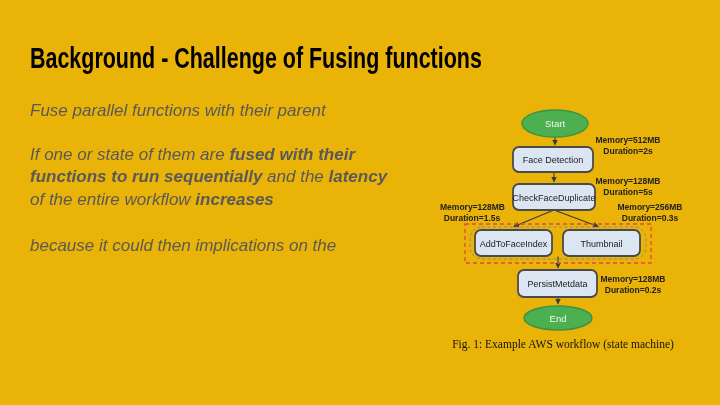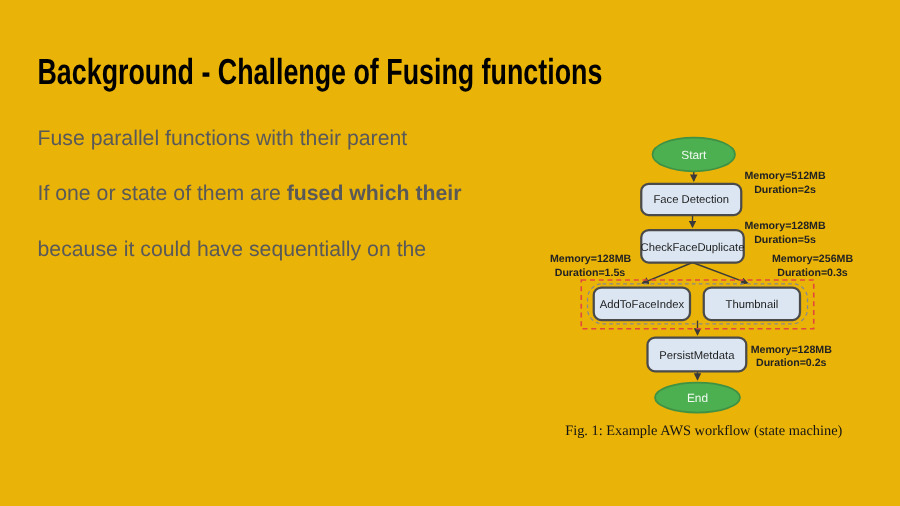--- a/index.html
+++ b/index.html
@@ -11,21 +11,21 @@
   .title{
     position:absolute;left:30px;top:44px;margin:0;
     font-size:29px;font-weight:700;color:#000000;line-height:29px;
     white-space:nowrap;transform:scaleX(0.74);transform-origin:left top;
     letter-spacing:0;
   }
   .body-text{
     position:absolute;left:30px;top:100px;width:385px;
     font-size:17px;line-height:22.7px;color:#595959;font-weight:400;
   }
-  .para{margin:0;}
+  .para{margin:0;font-style:italic;}
   .para-1{margin-bottom:21px;}
   .para-2{margin-bottom:23px;}
   .line{white-space:nowrap;}
   .b{font-weight:700;color:#595959;}
   .figure{position:absolute;left:428px;top:98px;width:292px;height:258px;}
   .node-label{font-family:"Liberation Sans",sans-serif;font-size:9px;fill:#1c1c1c;}
   .startend-label{font-family:"Liberation Sans",sans-serif;font-size:9.5px;fill:#f2faf2;}
   .anno{font-family:"Liberation Sans",sans-serif;font-size:8.5px;font-weight:700;fill:#222222;}
   .caption{font-family:"Liberation Serif",serif;font-size:11.5px;fill:#141414;}
   .task{fill:#dbe6f2;stroke:#4a4a4a;stroke-width:1.8;}
@@ -39,24 +39,26 @@
 
 <div class="slide">
 
   <h1 class="title">Background - Challenge of Fusing functions</h1>
 
   <div class="body-text">
     <div class="para para-1">
       <div class="line"><span>Fuse parallel functions with their parent</span></div>
     </div>
     <div class="para para-2">
-      <div class="line"><span>If one or state of them are </span><span class="b">fused which their</span></div>
+      <div class="line"><span>If one or state of them are </span><span class="b">fused with their</span></div>
+      <div class="line"><span class="b">functions to run sequentially</span><span> and the </span><span class="b">latency</span></div>
+      <div class="line"><span>of the entire workflow </span><span class="b">increases</span></div>
     </div>
     <div class="para para-3">
-      <div class="line"><span>because it could have sequentially on the</span></div>
+      <div class="line"><span>because it could then implications on the</span></div>
     </div>
   </div>
 
   <svg class="figure" viewBox="0 0 292 258" xmlns="http://www.w3.org/2000/svg">
     <defs>
       <marker id="arrow" markerWidth="6" markerHeight="6" refX="5" refY="3" orient="auto" markerUnits="userSpaceOnUse">
         <path d="M0,0 L6,3 L0,6 Z" fill="#3a3a3a"></path>
       </marker>
     </defs>
 

